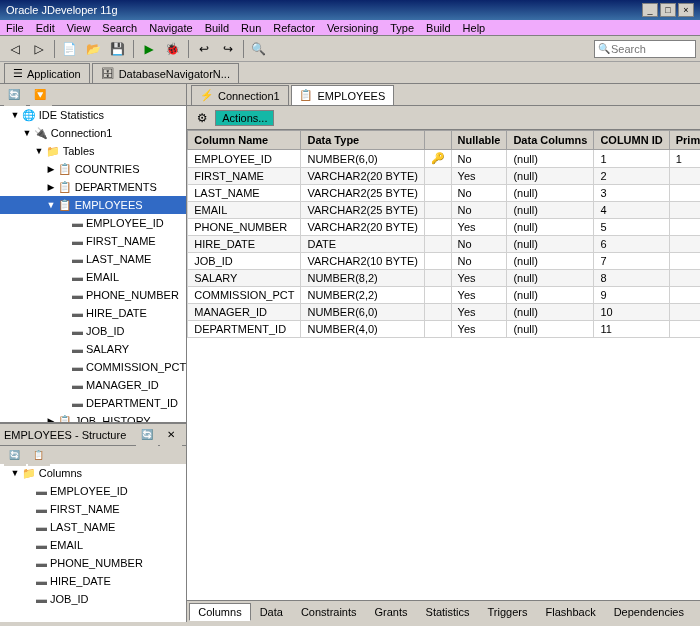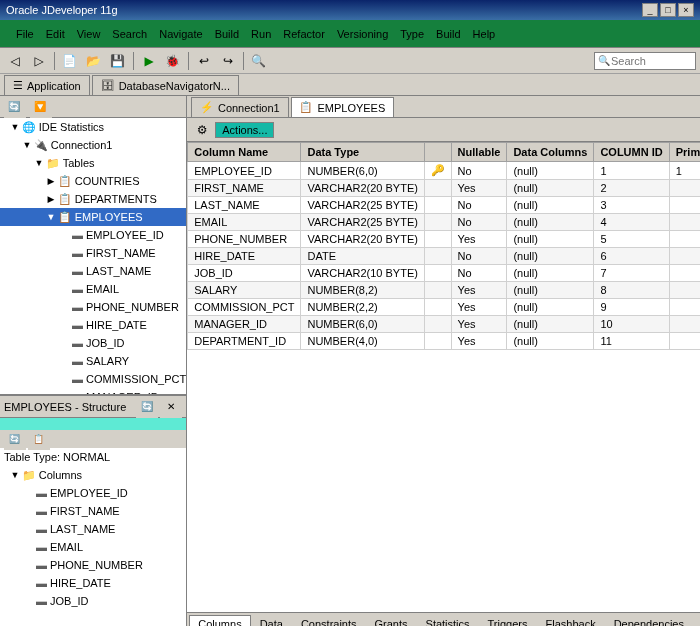--- a/index.html
+++ b/index.html
@@ -21,25 +21,25 @@
       width: 16px; height: 14px;
       background: #d4d0c8;
       border: 1px solid #808080;
       font-size: 9px;
       display: flex; align-items: center; justify-content: center;
       cursor: pointer; color: #000;
     }
 
     
     .menu-bar {
-      background: #15803d;
-      height: 28px;
-      display: flex;
-      align-items: center;
-      padding: 0 10px;
+      background: #f0abfc;
+      height: 16px;
+      display: flex;
+      align-items: center;
+      padding: 0 0;
       border-bottom: 1px solid #808080;
     }
     .menu-item {
       padding: 2px 6px;
       font-size: 11px;
       cursor: pointer;
     }
 
     
     .toolbar {
@@ -134,26 +134,25 @@
       white-space: nowrap;
     }
     .tree-item.selected { background: #316ac5; color: white; }
 
     .tree-indent { display: inline-block; }
     .expand-icon { width: 14px; text-align: center; font-size: 9px; display: inline-block; }
     .node-icon { margin-right: 3px; font-size: 11px; }
 
     
     .bottom-left-panel {
-      height: 240px;
+      height: 200px;
       border-top: 2px solid #808080;
       display: flex;
       flex-direction: column;
-      background: #5eead4;
-      gap: 12px;
+      background: #ffffff;
     }
     .bottom-panel-header {
       background: #d4d0c8;
       height: 22px;
       display: flex;
       align-items: center;
       padding: 0 4px;
       border-bottom: 1px solid #808080;
       gap: 4px;
     }
@@ -428,23 +427,20 @@
           <div class="toolbar-btn" style="font-size:10px;">✕</div>
         </div>
       </div>
       <div class="bottom-tree">
 
         <div class="tree-item" style="background:#d4d0c8; gap:2px;">
           <div class="toolbar-btn" style="font-size:9px;">🔄</div>
           <div class="toolbar-btn" style="font-size:9px;">📋</div>
         </div>
         <div class="tree-item">
-          <span>Table Type: NORMAL</span>
-        </div>
-        <div class="tree-item">
           <span class="tree-indent" style="width:4px;"></span>
           <span class="expand-icon">▼</span>
           <span class="node-icon icon-folder">📁</span>
           <span>Columns</span>
         </div>
         <div class="tree-item">
           <span class="tree-indent" style="width:18px;"></span>
           <span class="expand-icon"> </span>
           <span class="node-icon icon-column">▬</span>
           <span>EMPLOYEE_ID</span>

